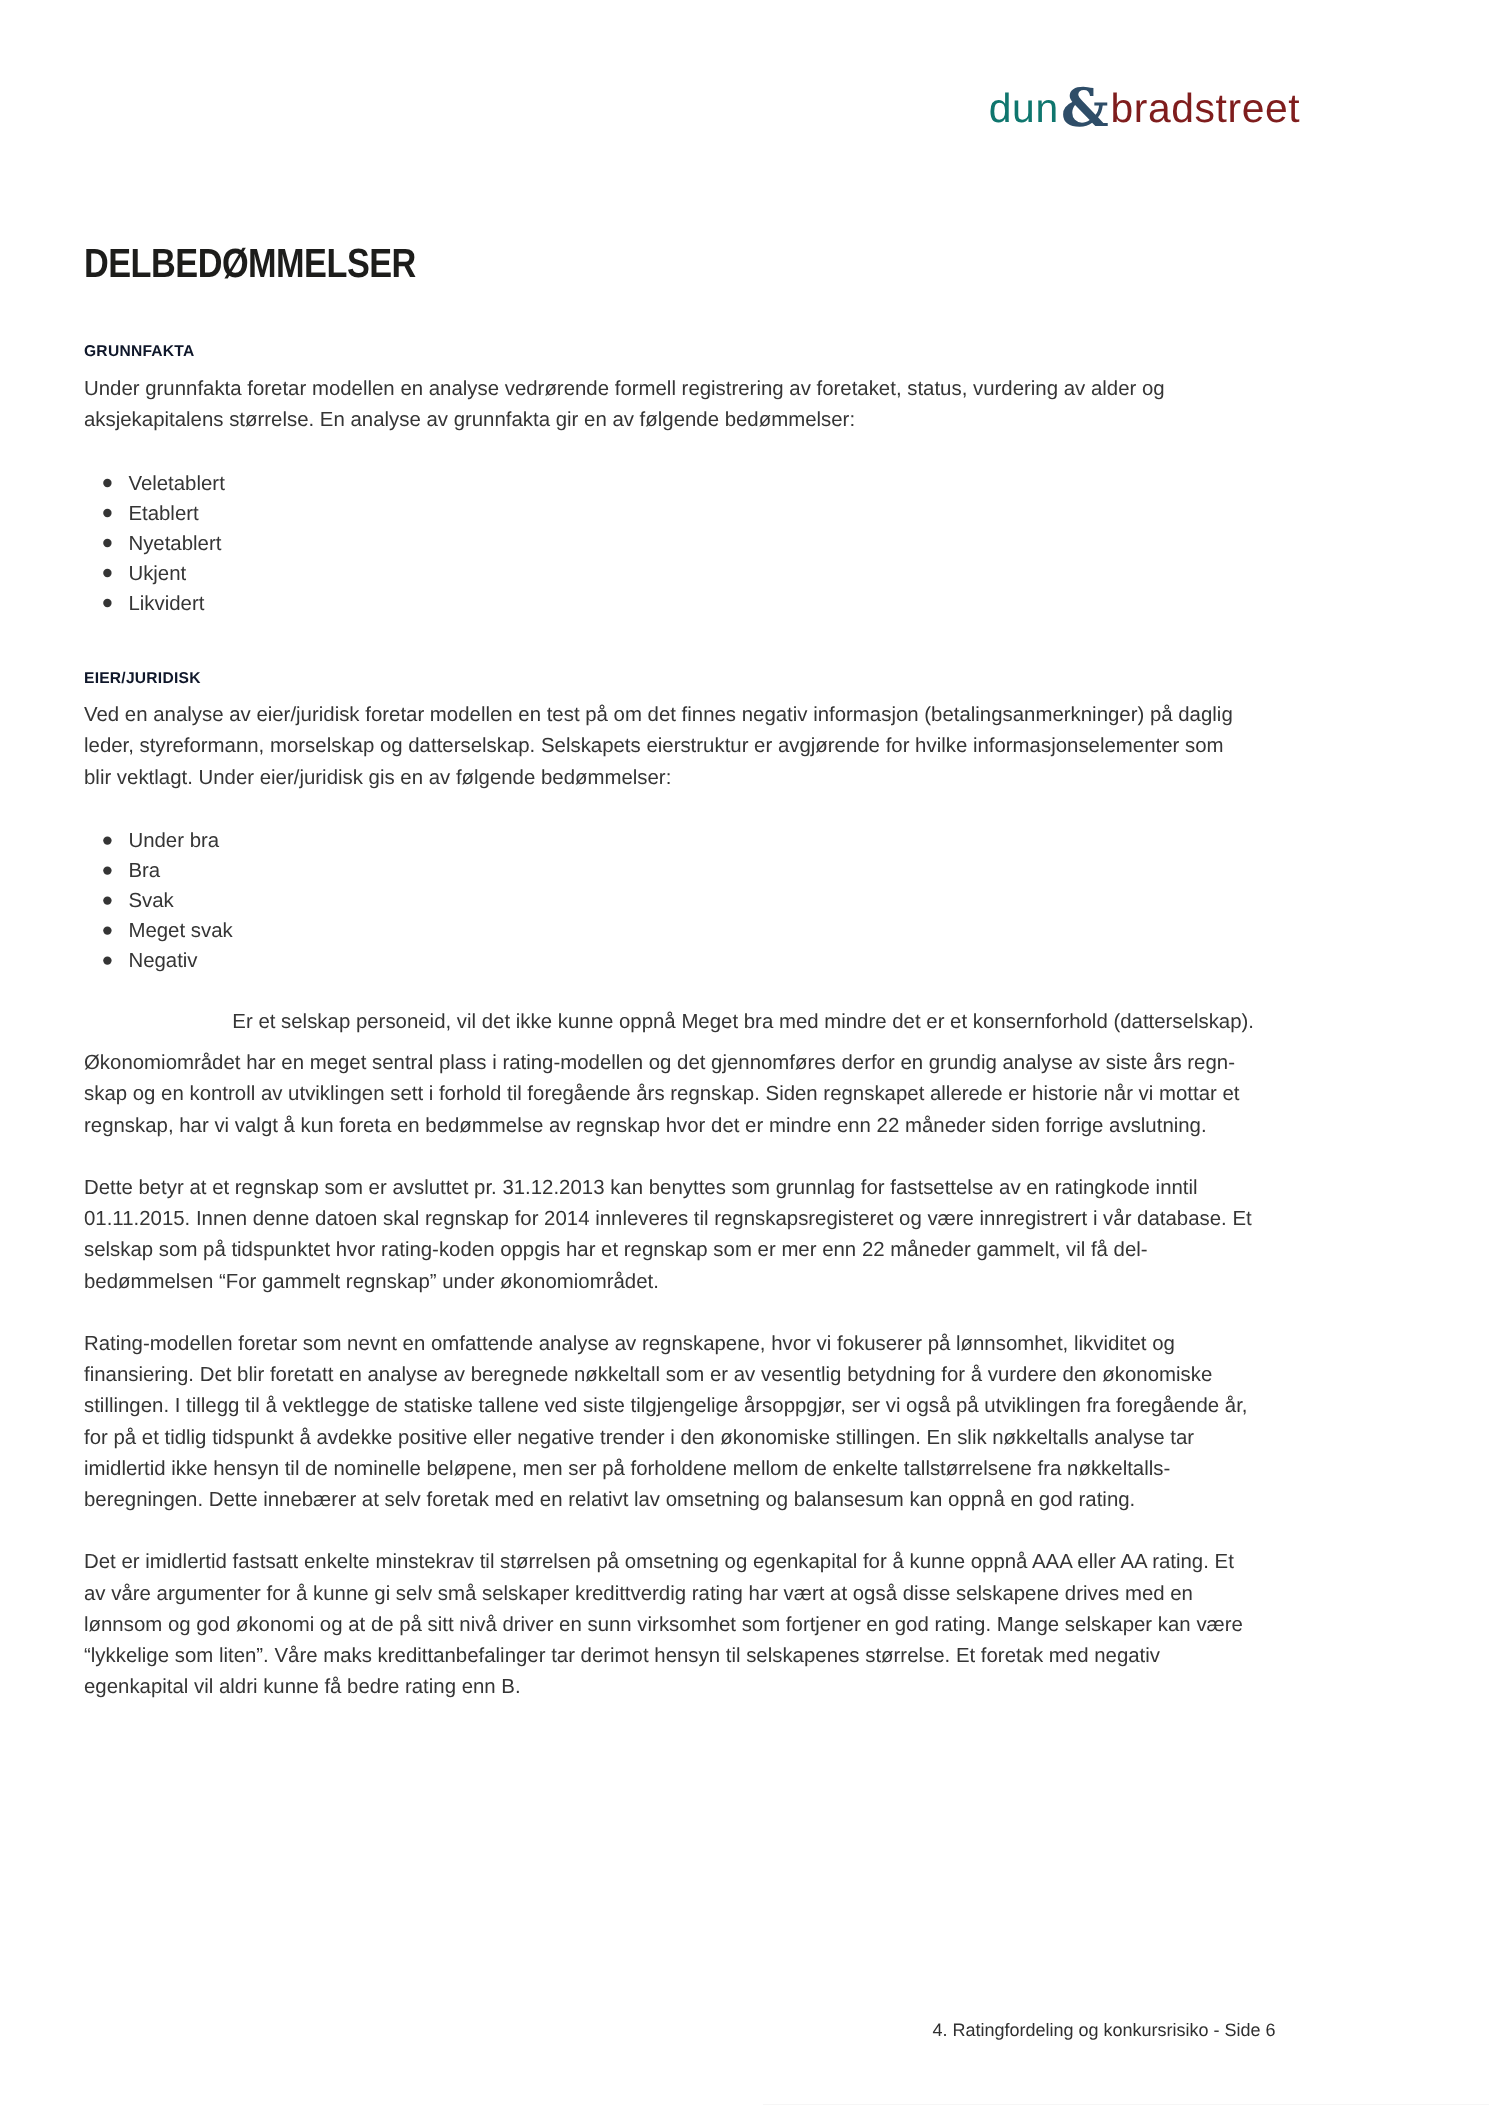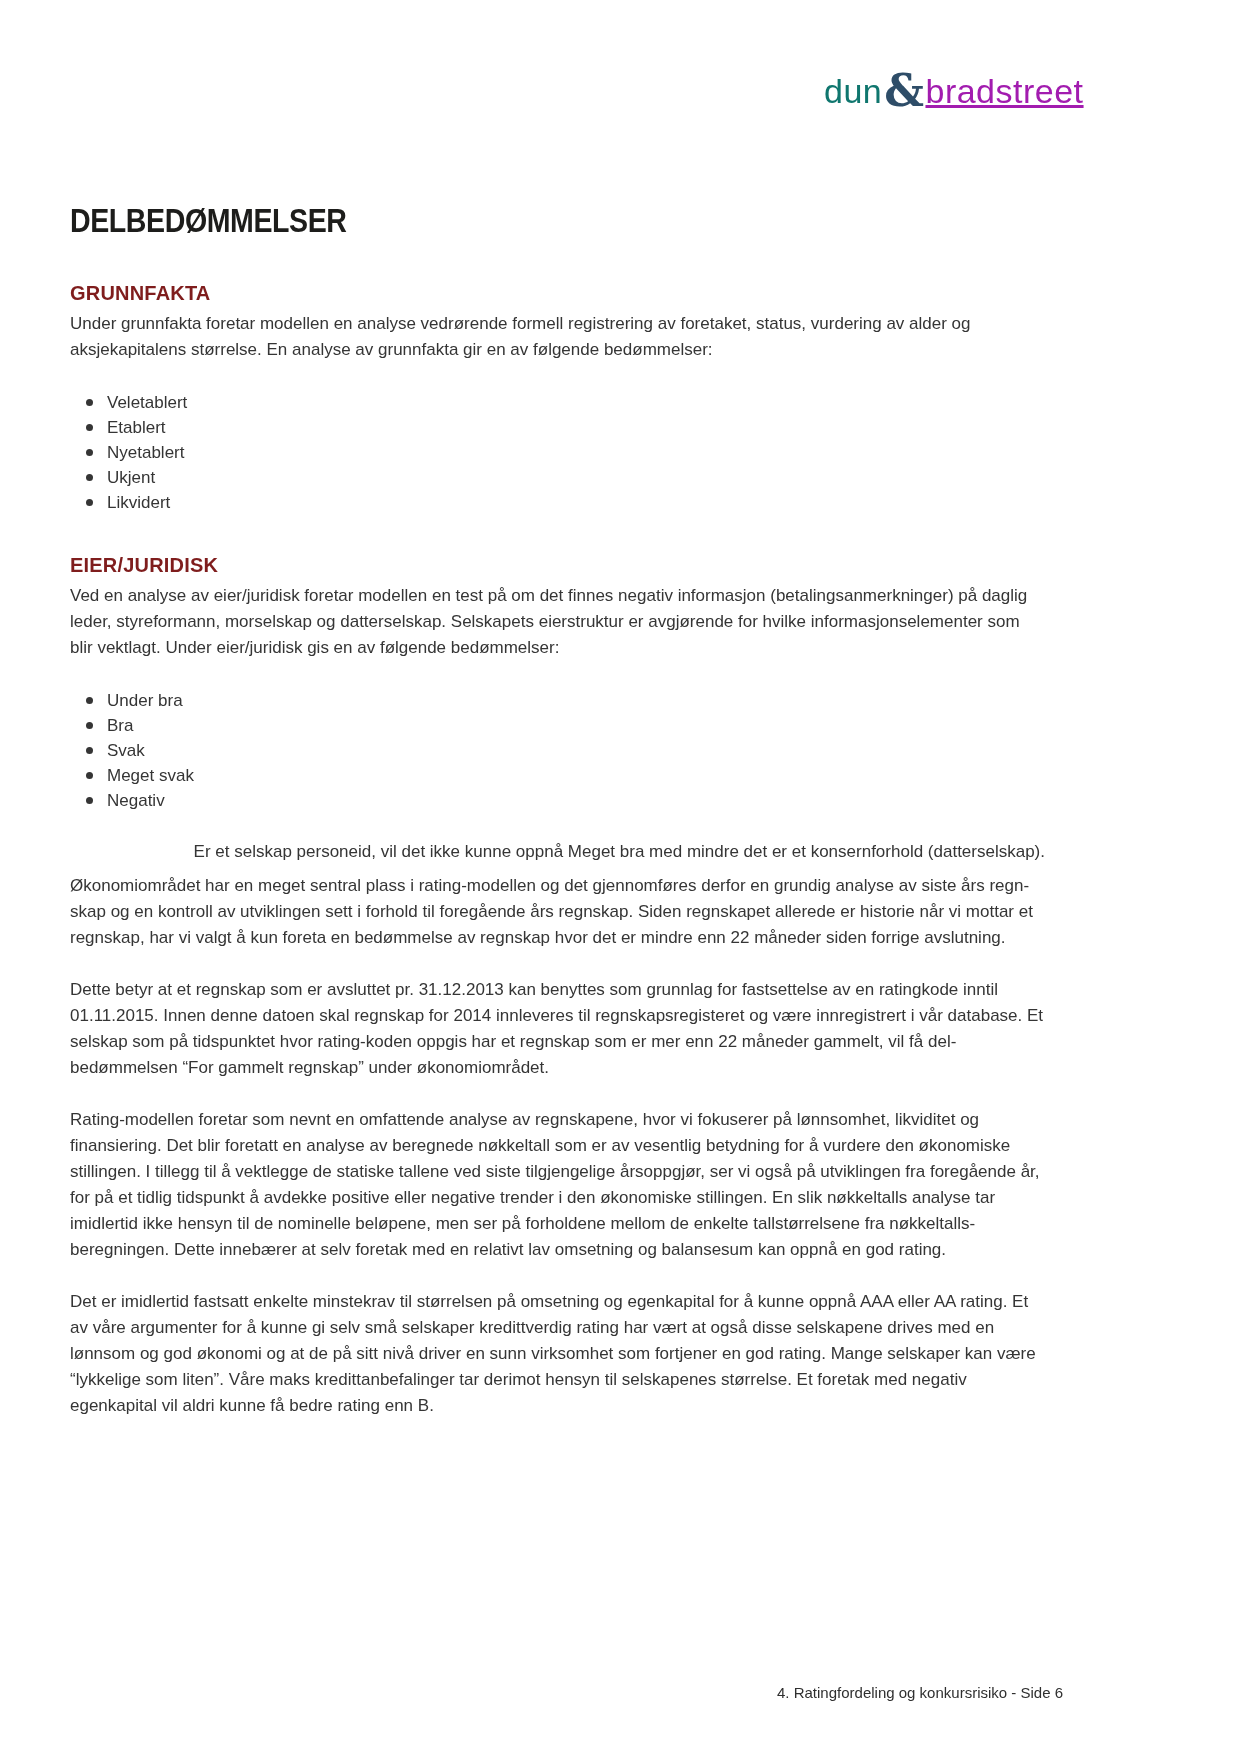--- a/index.html
+++ b/index.html
@@ -32,21 +32,21 @@
   }
   .logo-dun   { color: #0f766e; }
   .logo-amp   {
     color: #2e4d68;
     font-size: 44px;
     font-weight: 600;
     vertical-align: -3px;
     margin: 0 1px 0 2px;
     font-family: "DejaVu Serif", serif;
   }
-  .logo-bradstreet { color: #a21caf; text-decoration: underline; }
+  .logo-bradstreet { color: #7f1d1d; }
 
   
   .content {
     position: relative;
     padding: 0 196px 0 70px; 
     color: #353535;
     font-size: 17px;
     line-height: 26px;
   }
 
@@ -57,24 +57,24 @@
     font-weight: 700;
     color: #1d1d1b;
     letter-spacing: -0.5px;
     transform: scaleX(0.84);
     transform-origin: left center;
     white-space: nowrap;
   }
 
   h2.sec-heading {
     margin: 0;
-    font-size: 20px;
+    font-size: 13px;
     line-height: 20px;
     font-weight: 700;
-    color: #7f1d1d;
+    color: #0f172a;
     letter-spacing: 0.2px;
   }
   .sec1 h2 { margin-top: 46px; }
   .sec2 h2 { margin-top: 40px; }
   .sec3 h2 { margin-top: 46px; }
 
   .content p {
     margin: 8px 0 0 0;
   }
   .content p + p { margin-top: 26px; }

